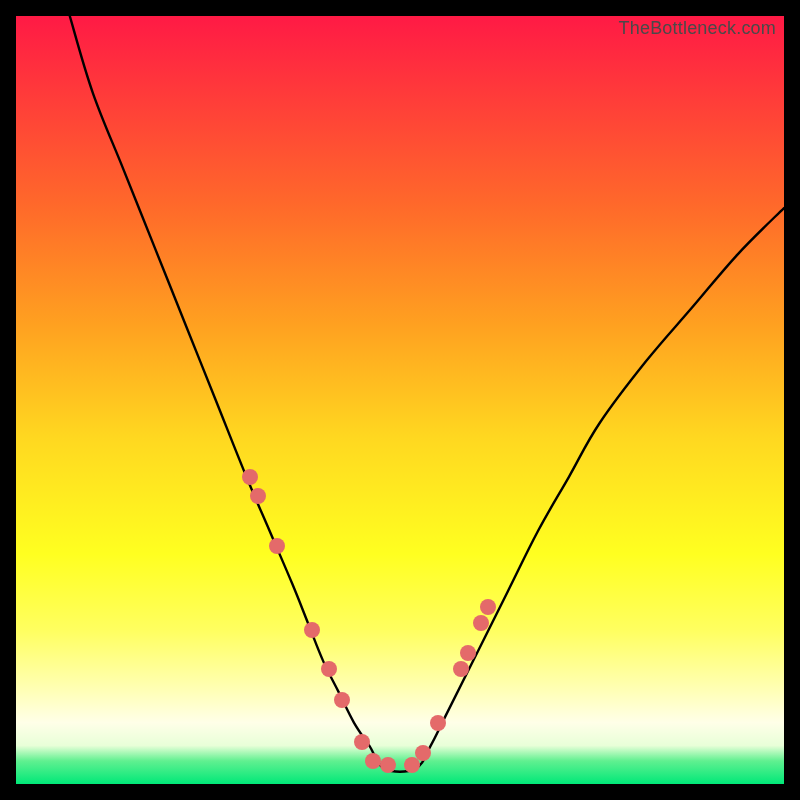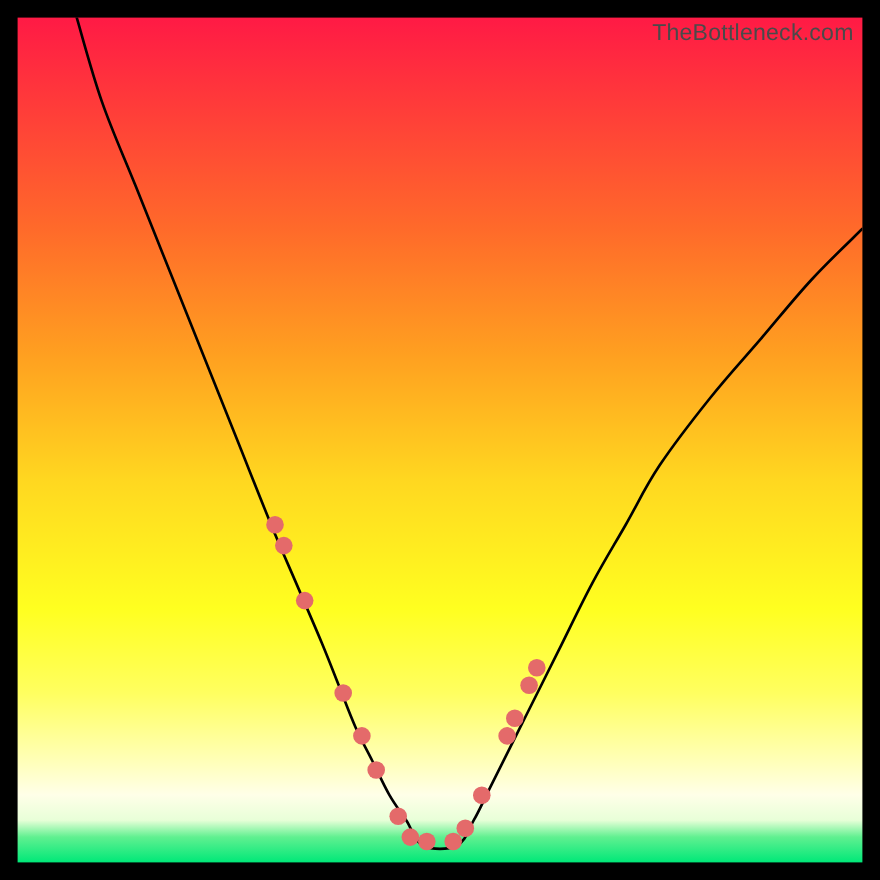--- a/index.html
+++ b/index.html
@@ -28,21 +28,21 @@
       #ffffe8 92%,
       #e8ffd8 95%,
       #60f090 97%,
       #00e878 100%);
   }
   .watermark {
     position: absolute;
     top: 2px;
     right: 8px;
     font-family: Arial, Helvetica, sans-serif;
-    font-size: 21px;
+    font-size: 18px;
     color: #4a4a4a;
     font-weight: 500;
     letter-spacing: 0.2px;
     user-select: none;
   }
   .curve { position: absolute; left: 0; top: 0; }
   .marker {
     position: absolute;
     width: 16px;
     height: 16px;

